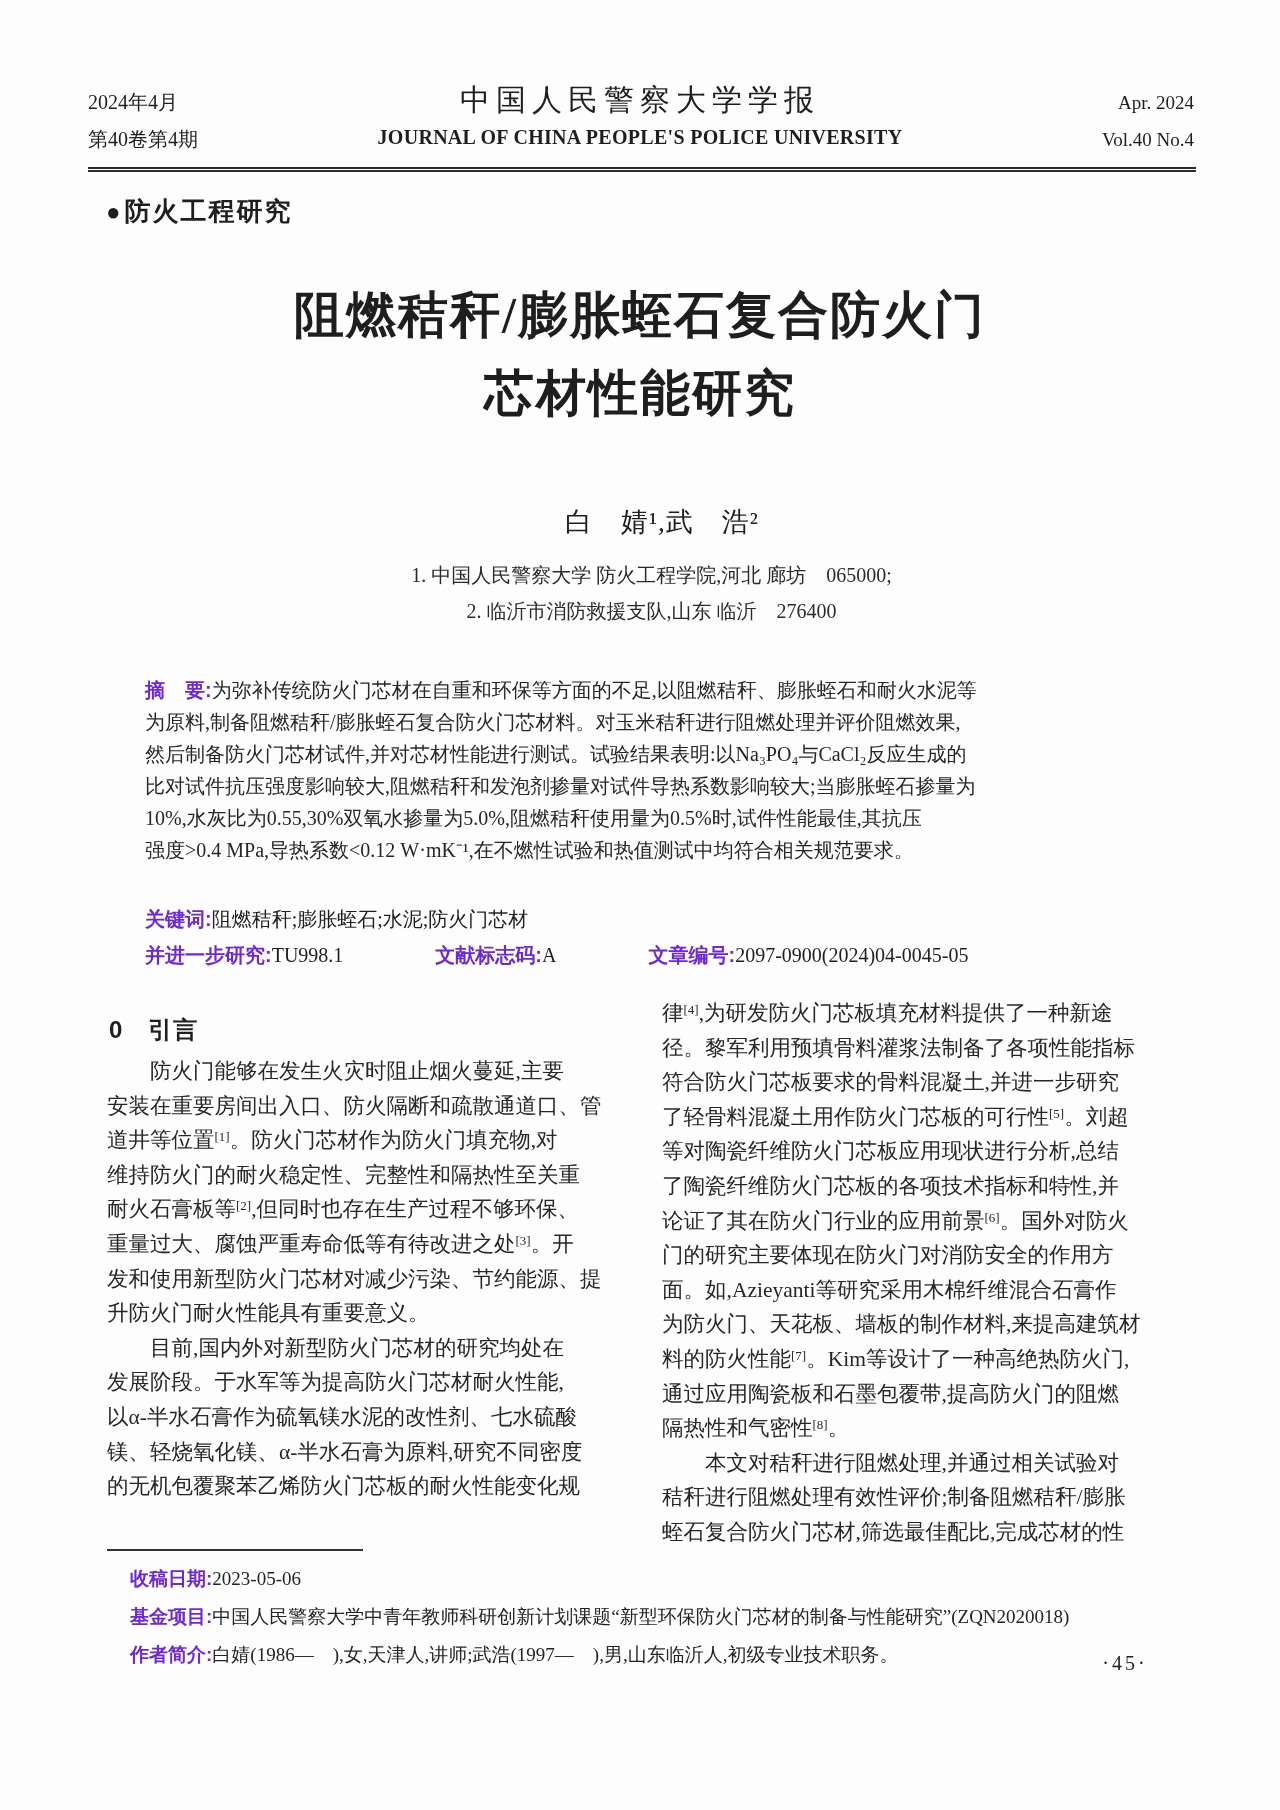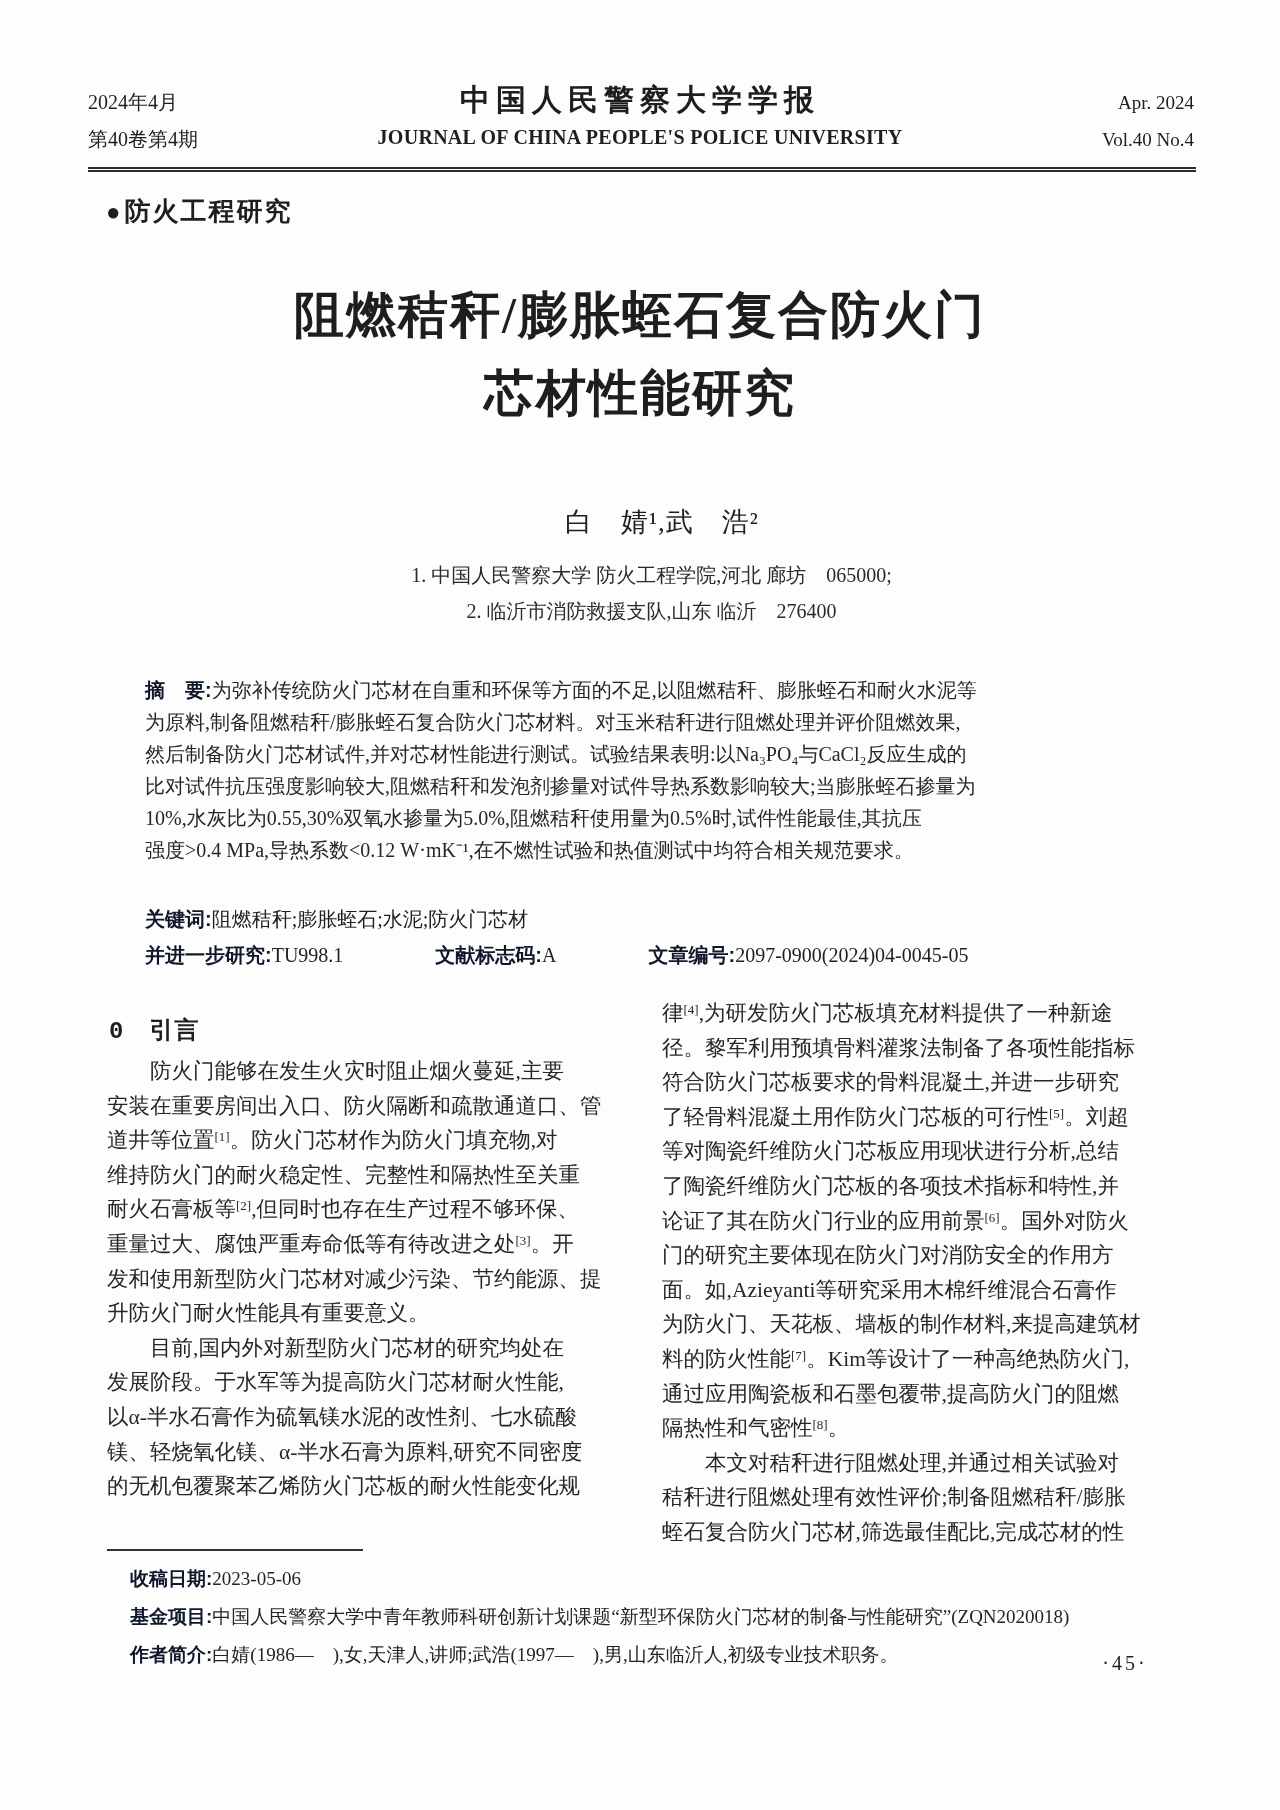--- a/index.html
+++ b/index.html
@@ -2,41 +2,41 @@
 <html lang="zh"><head>
 <meta charset="utf-8">
 <style>
   * { margin:0; padding:0; box-sizing:border-box; }
   html,body { background:#e8e8e8; }
   .page {
     position:relative; width:1280px; height:1810px; margin:0 auto;
     background:#fdfdfd; color:#1e1e1e; overflow:hidden;
     font-family:"Liberation Serif", serif;
   }
-  .sans { font-family:Liberation Mono, monospace; }
+  .sans { font-family:Liberation Sans, sans-serif; }
   .abs { position:absolute; }
   
   .mh-left   { left:88px; top:84px; font-size:20px; line-height:37px; }
-  .mh-cn     { left:0; right:0; top:80px; text-align:center; font-size:30px; letter-spacing:6px; font-weight:700; }
+  .mh-cn     { left:0; right:0; top:80px; text-align:center; font-size:30px; letter-spacing:6px; font-weight:400; }
   .mh-en     { left:0; right:0; top:126px; text-align:center; font-size:20px; font-weight:bold; letter-spacing:0.3px; }
   .mh-right  { right:86px; top:84px; text-align:right; font-size:19px; line-height:37px; }
   .mh-rule   { left:88px; width:1108px; top:167px; height:5px;
                border-top:2px solid #2b2b2b; border-bottom:2px solid #2b2b2b; }
   
   .section-marker { left:106px; top:194px; font-size:26px; font-weight:bold; letter-spacing:2px; }
   .section-marker .bullet { font-size:24px; margin-right:2px; }
   
   .title   { left:0; right:0; top:276px; text-align:center; font-size:50px; font-weight:bold;
              line-height:78px; letter-spacing:2px; }
   .authors { left:0; right:0; top:504px; text-align:center; font-size:27px; letter-spacing:1px;padding-left:44px; }
   .aff     { left:0; right:0; text-align:center; font-size:20px; color:#2a2a2a;padding-left:23px; }
   .aff1 { top:562px; } .aff2 { top:598px; }
   
   .abstract { left:145px; top:674px; width:996px; font-size:20px; line-height:32px; color:#262626; }
-  .abstract b, .kw b, .clc b, .fn b { font-family:"Liberation Sans", sans-serif; font-weight:bold; color:#0f172a; }
+  .abstract b, .kw b, .clc b, .fn b { font-family:"Liberation Sans", sans-serif; font-weight:bold; color:#6d28d9; }
   .kw  { left:145px; top:906px; font-size:20px; }
   .clc { left:145px; top:942px; font-size:20px; display:flex; column-gap:92px; white-space:nowrap; }
   
   .sec-heading { left:109px; top:1014px; font-size:24px; font-weight:bold; letter-spacing:1px; }
   .col { width:542px; font-size:21.5px; line-height:34.6px; color:#262626; }
   .col-left  { left:107px; top:1054px; }
   .col-right { left:662px; top:996px; }
   .col .bline { white-space:nowrap; }
   sup.ref { font-size:13px; line-height:0; vertical-align:6px; }
   

